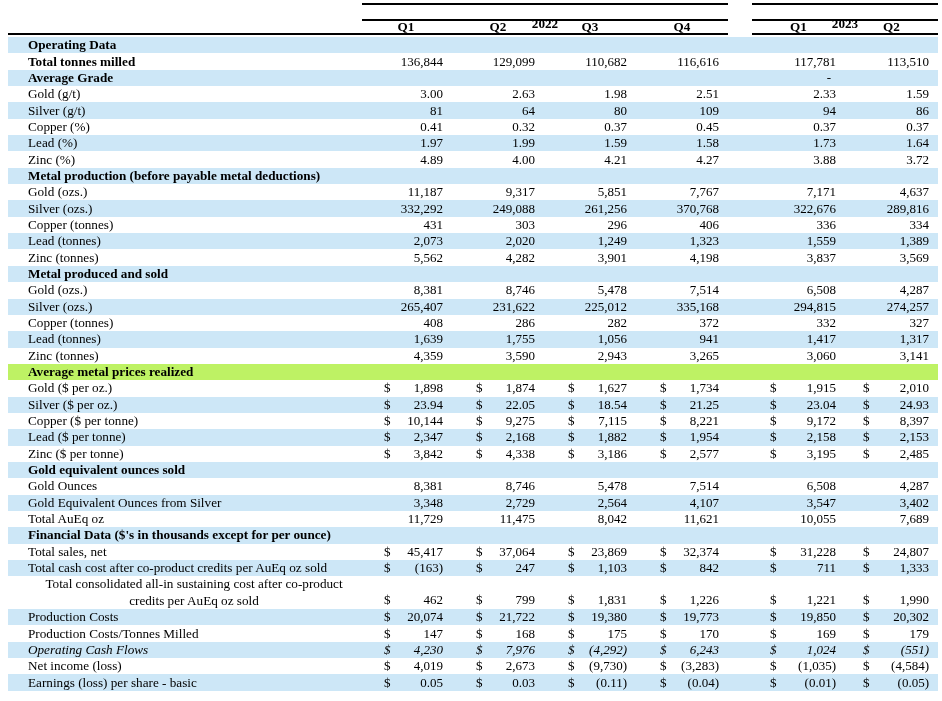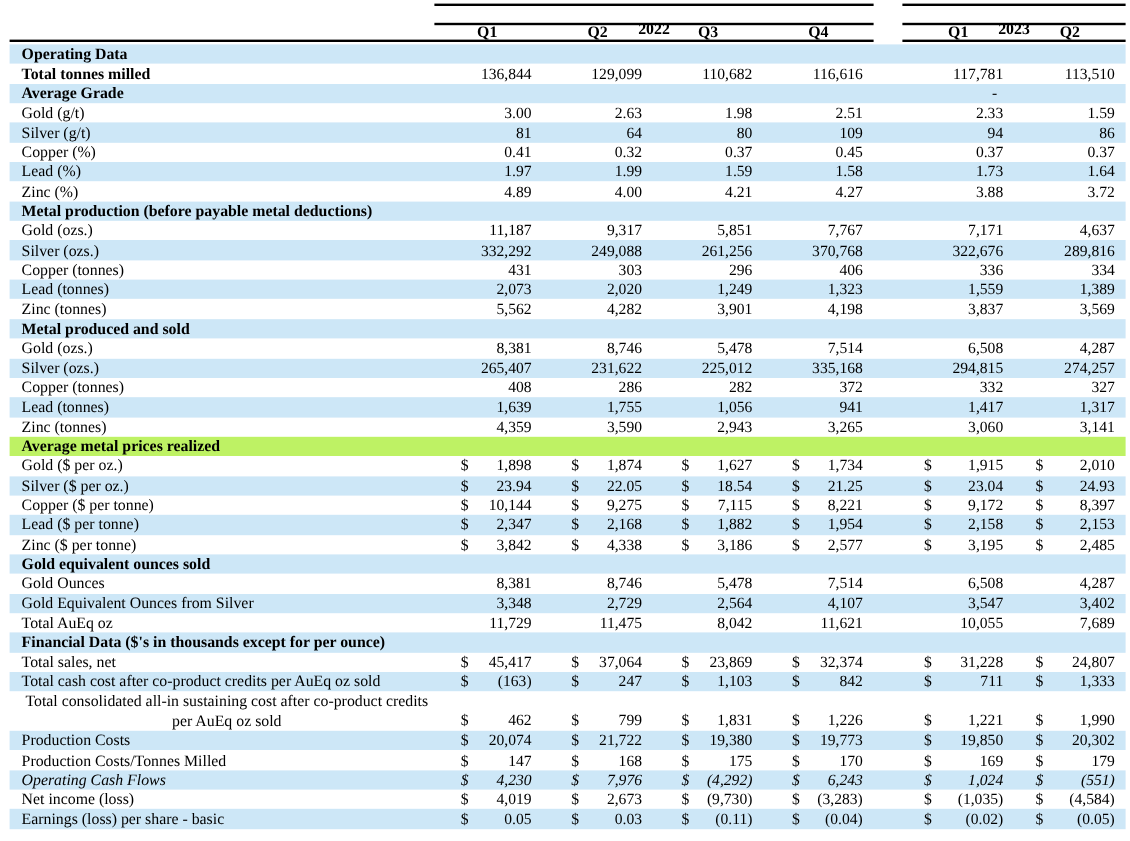--- a/index.html
+++ b/index.html
@@ -24,21 +24,21 @@
   .q5{left:752px;width:93px;} .q6{left:845px;width:93px;}
   
   #tbody{position:absolute;top:37px;left:8px;width:930px;}
   .row{
     display:grid;
     grid-template-columns:352px 92px 92px 92px 92px 24px 93px 93px;
     height:16.35px;align-items:center;
   }
   .stripe{background:#cde7f7;}
   .cell{min-width:0;}
-  .label{padding-left:10px;font-size:13.2px;white-space:nowrap;overflow:visible;}
+  .label{padding-left:20px;font-size:13.2px;white-space:nowrap;overflow:visible;}
   .b{font-weight:bold;}
   .num{text-align:right;padding-right:9px;font-size:13px;}
   .dash{padding-right:14px;}
   .money{display:flex;justify-content:space-between;align-items:baseline;
          padding-left:24px;padding-right:9px;font-size:13px;}
   .m23{padding-left:18px;}
   .gap{height:100%;}
   .tall{height:32.7px;text-align:center;}
   .tall .label{white-space:normal;line-height:16.2px;}
   .tall .num,.tall .money{align-self:end;padding-bottom:1.5px;}
@@ -676,21 +676,21 @@
           <span>$</span>
           <span>(0.11)</span>
         </div>
         <div class="cell money">
           <span>$</span>
           <span>(0.04)</span>
         </div>
         <div class="cell gap"></div>
         <div class="cell money m23">
           <span>$</span>
-          <span>(0.02)</span>
+          <span>(0.01)</span>
         </div>
         <div class="cell money m23">
           <span>$</span>
           <span>(0.05)</span>
         </div>
       </div>
     </div>
 </div>
 
 </body></html>

